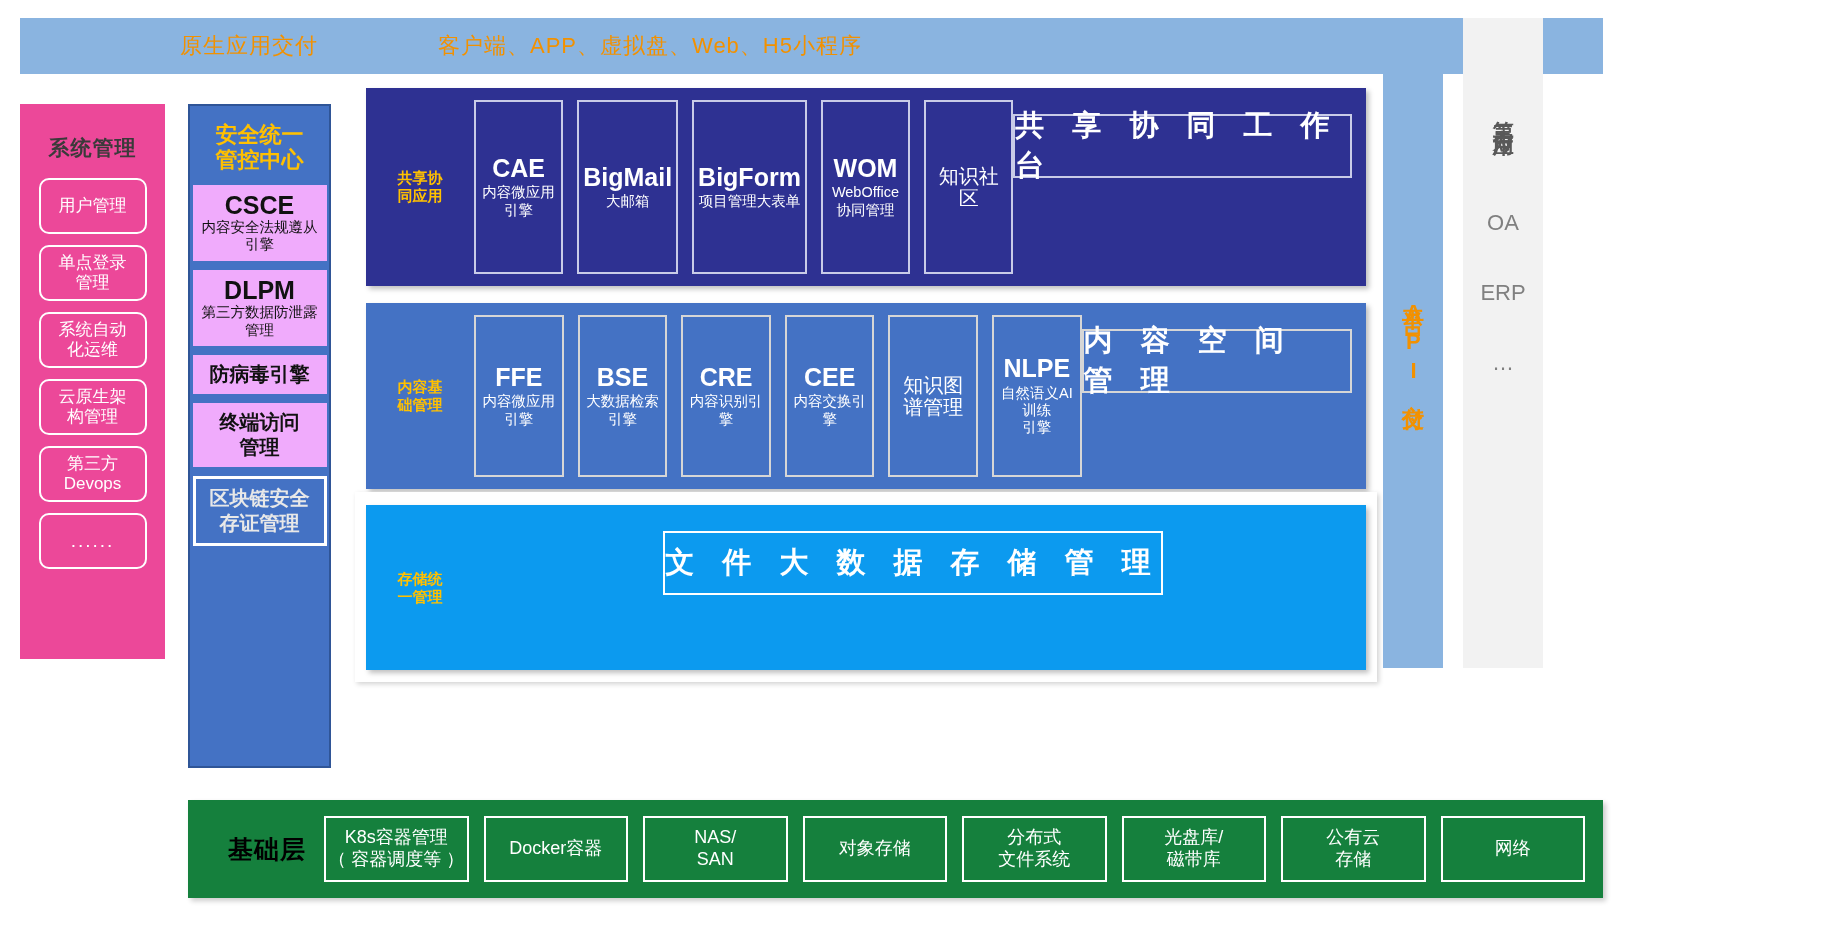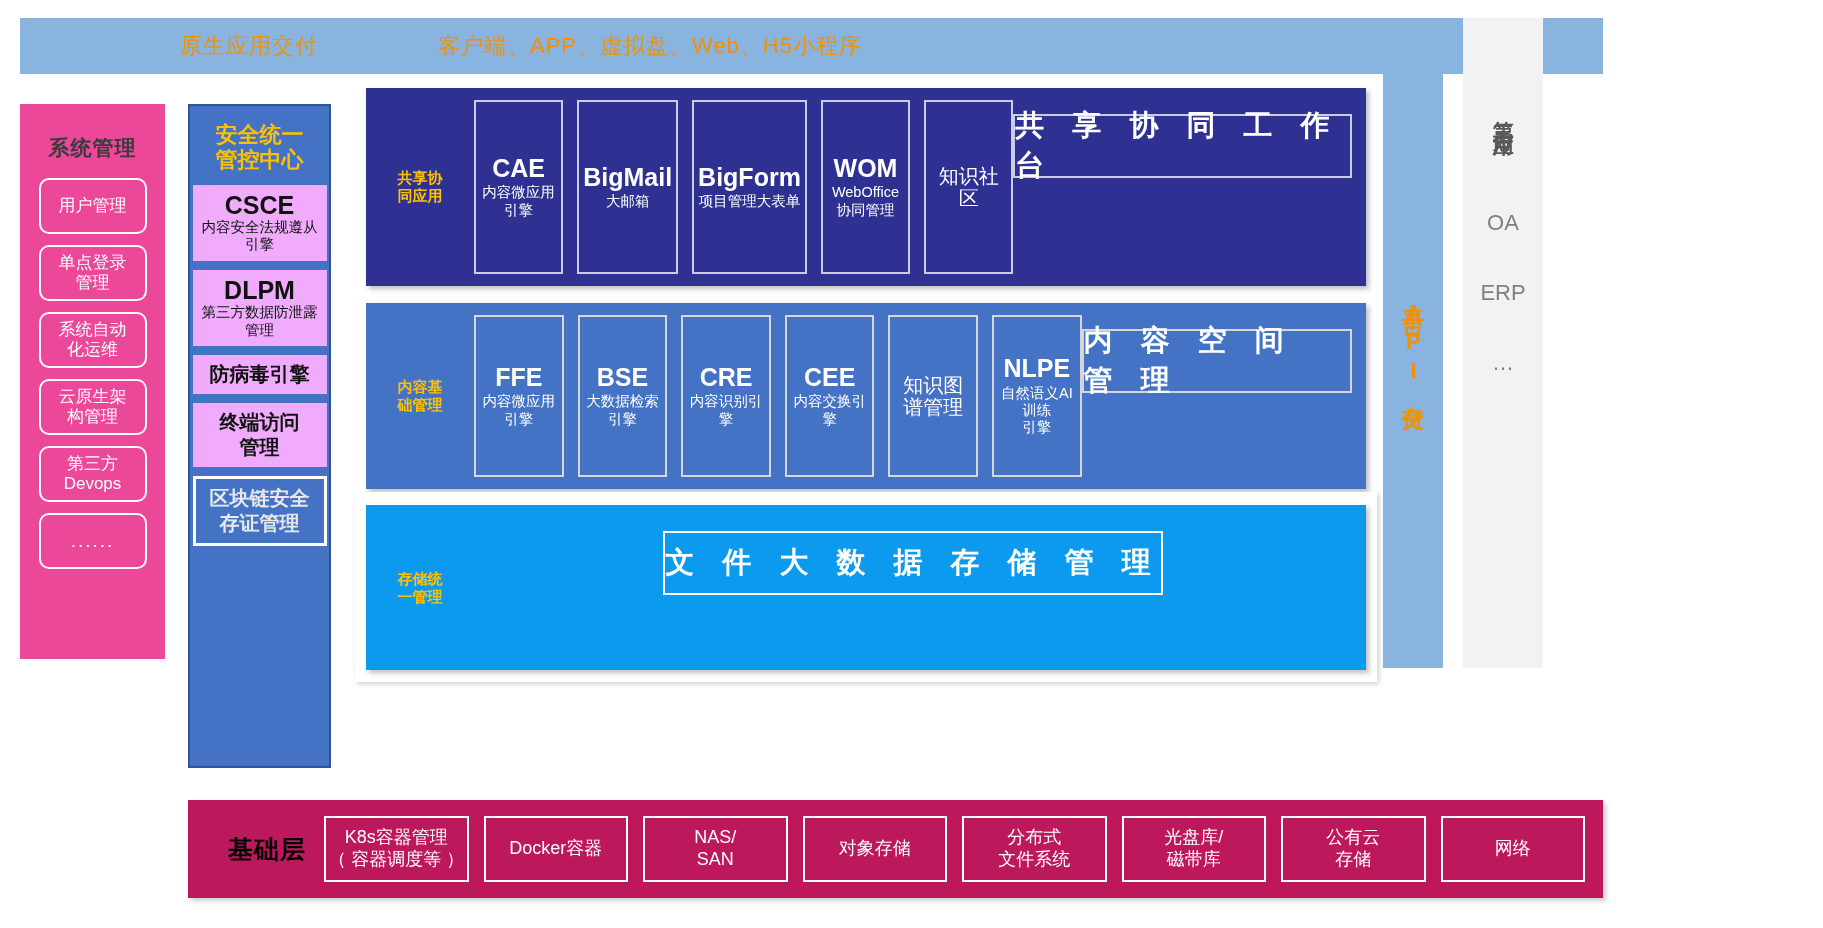--- a/index.html
+++ b/index.html
@@ -136,21 +136,21 @@
   #third-title{
     margin-top:86px;color:#595959;font-weight:bold;font-size:21px;
     writing-mode:vertical-rl;text-orientation:upright;letter-spacing:4px;
     line-height:1.25;
   }
   .third-item{margin-top:44px;color:#808080;font-size:22px;}
   .third-item.first{margin-top:86px;}
 
   
   #base-layer{
-    left:188px;top:800px;width:1415px;height:98px;background:#be185d;
+    left:188px;top:800px;width:1415px;height:98px;background:#15803d;
     display:flex;align-items:center;padding:0 18px;box-sizing:border-box;
     box-shadow:3px 3px 5px rgba(0,0,0,.2);
   }
   #base-title{
     color:#000000;font-weight:bold;font-size:25px;letter-spacing:1px;
     margin:0 18px 0 22px;white-space:nowrap;
   }
   .base-chips{display:flex;gap:15px;flex:1;}
   .base-chip{
     flex:1;border:2px solid #FFFFFF;color:#FFFFFF;font-size:18px;line-height:1.2;

